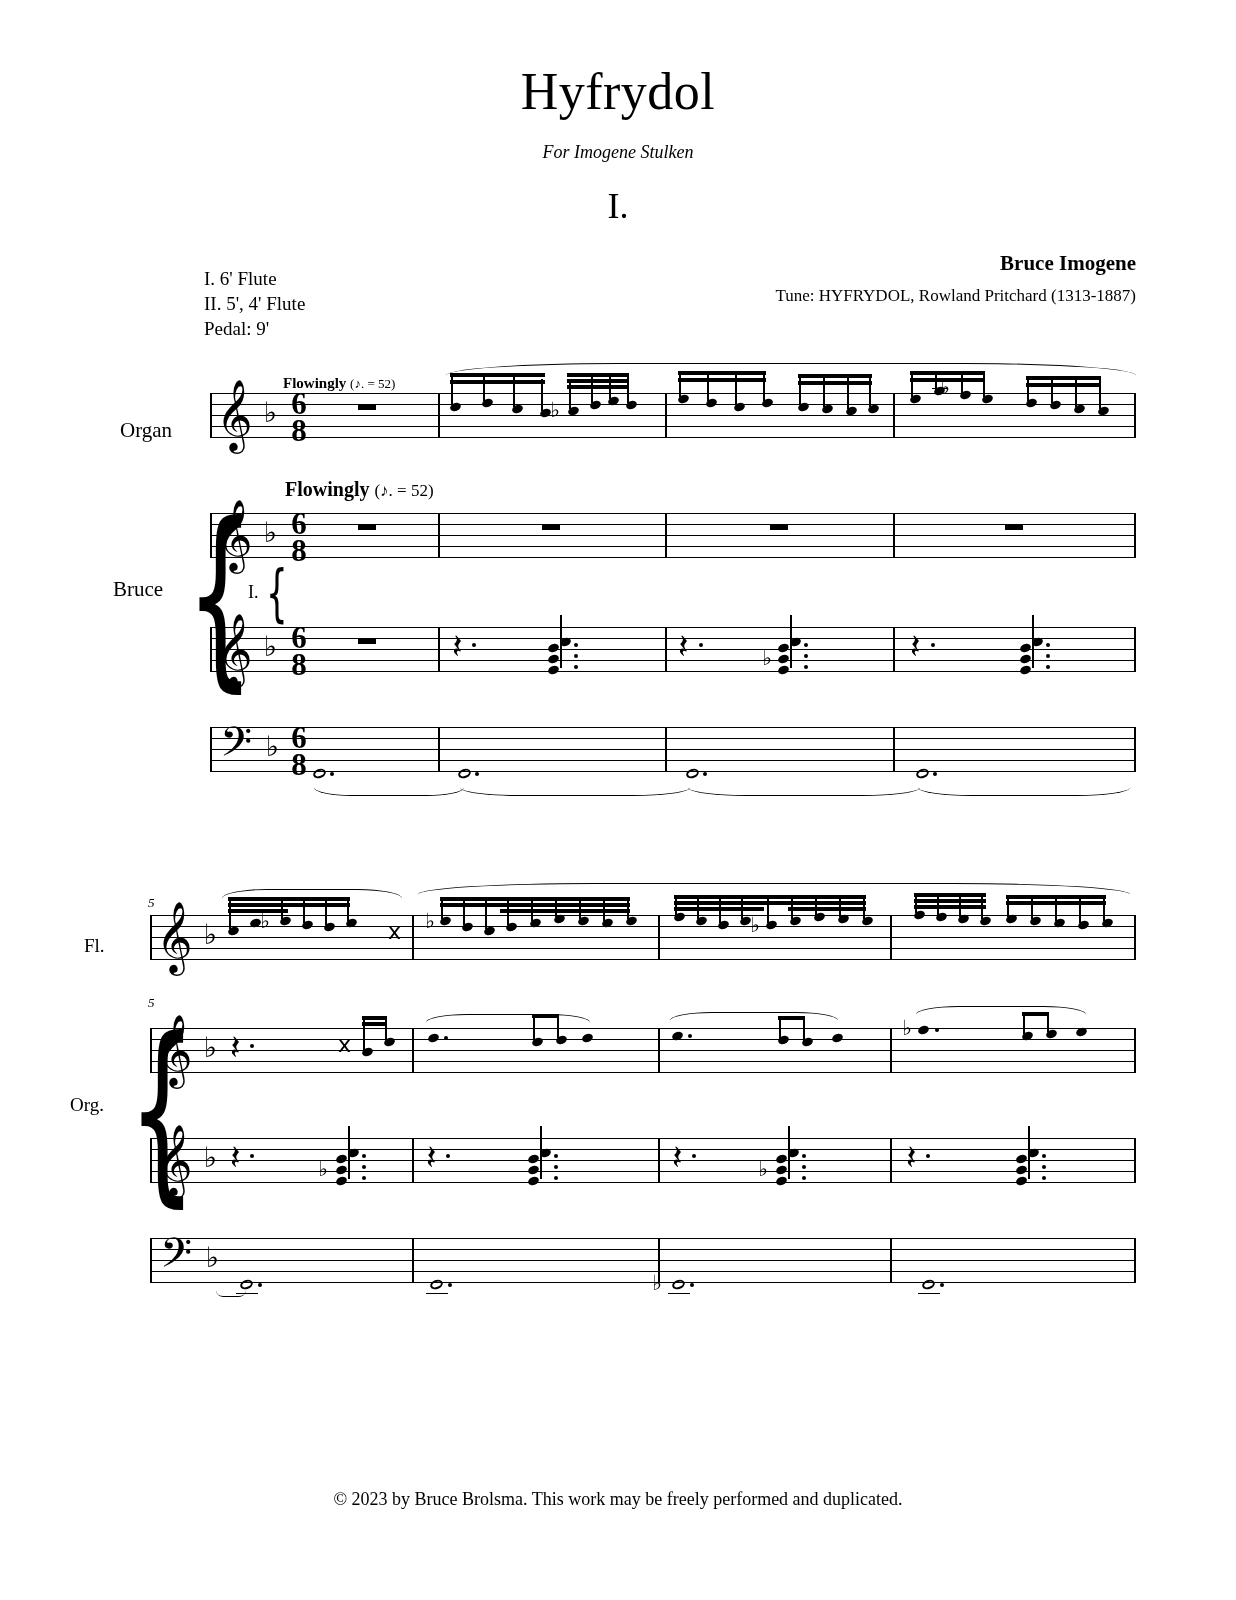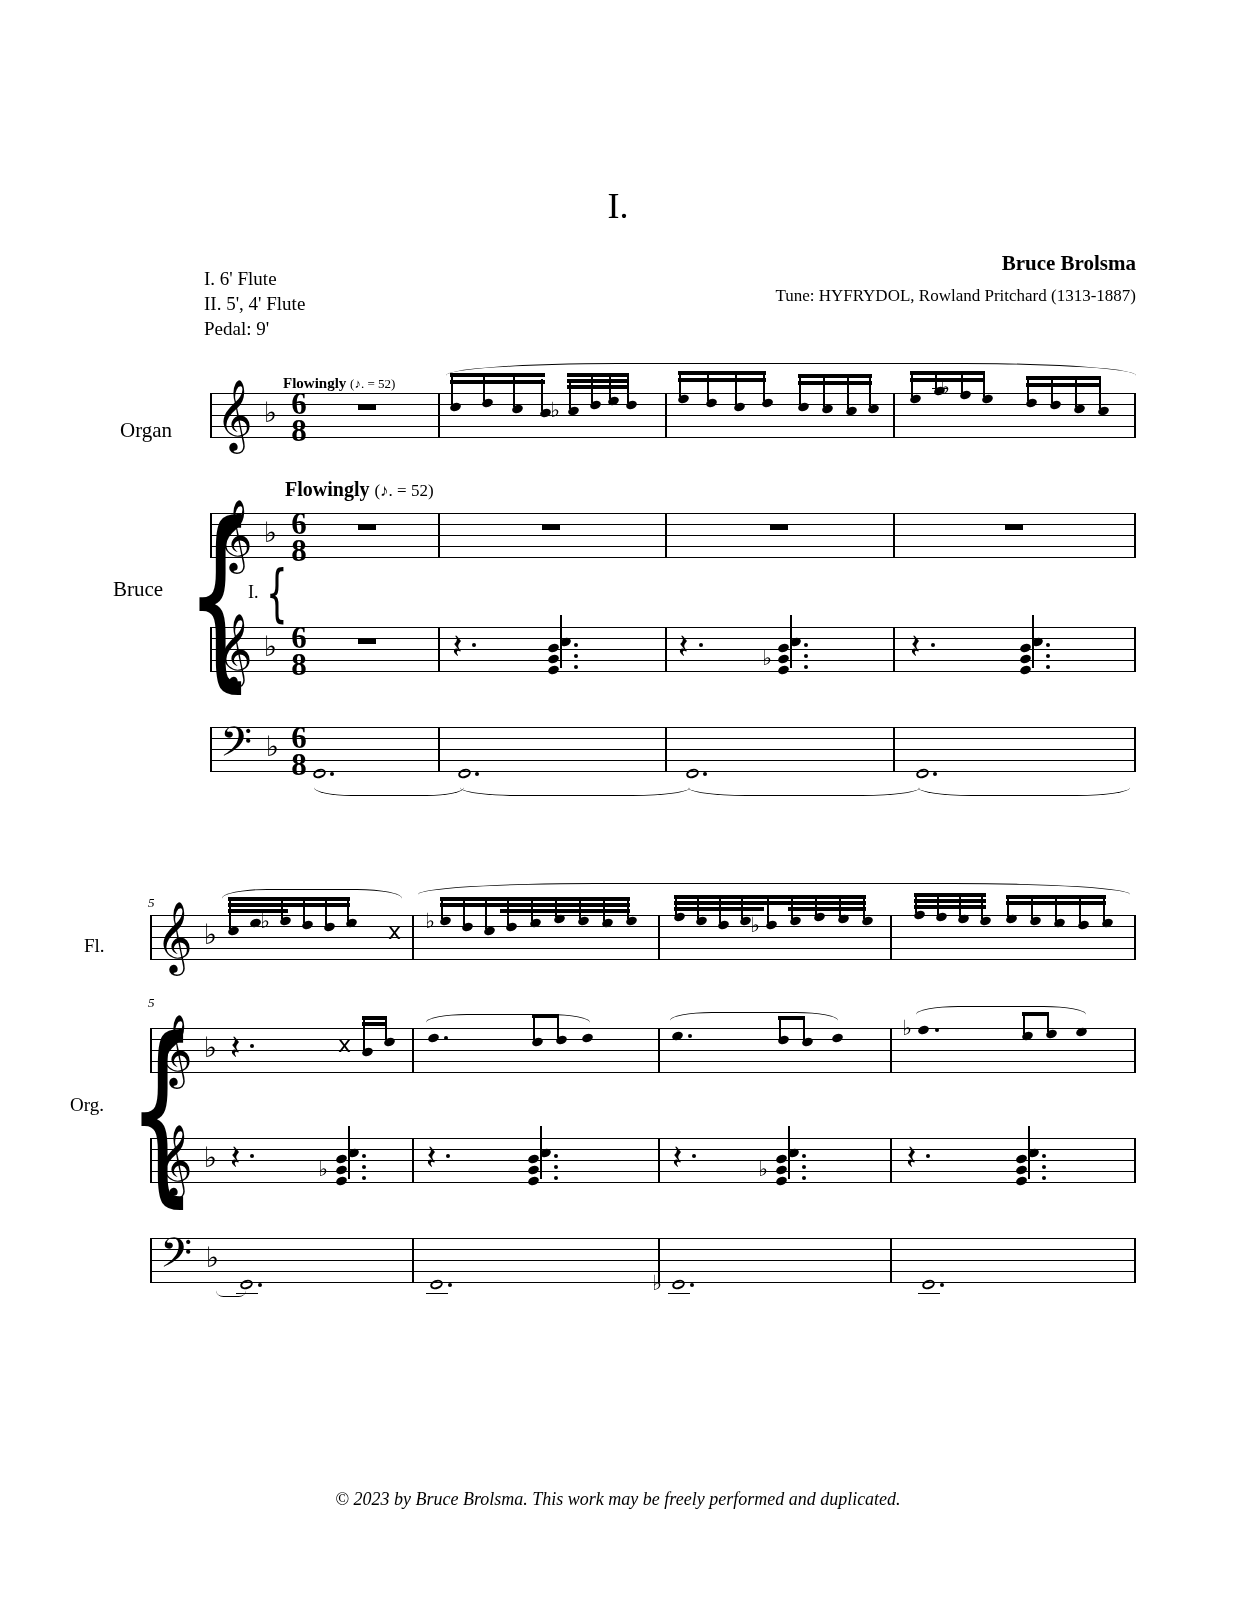--- a/index.html
+++ b/index.html
@@ -77,21 +77,20 @@
   .registration div { white-space: nowrap; }
 
   .copyright {
     position: absolute;
     top: 1489px;
     left: 0;
     width: 1236px;
     text-align: center;
     font-size: 18px;
     font-family: "Liberation Serif", serif;
-    font-style: italic;
   }
 
   
   .system { position: absolute; }
   .staff { position: absolute; }
   .staff .line {
     position: absolute;
     left: 0;
     height: 1px;
     background: #000;
@@ -238,22 +237,24 @@
     position: absolute;
     font-size: 18px;
     font-family: "Liberation Serif", serif;
   }
 </style>
 </head>
 <body>
 
 <div class="page">
 
+  <div class="title">Hyfrydol</div>
+  <div class="dedication">For Imogene Stulken</div>
   <div class="movement">I.</div>
-  <div class="composer">Bruce Brolsma</div>
+  <div class="composer">Bruce Imogene</div>
   <div class="tune-credit">Tune: HYFRYDOL, Rowland Pritchard (1313-1887)</div>
 
   <div class="registration">
     <div>I. 6' Flute</div>
     <div>II. 5', 4' Flute</div>
     <div>Pedal: 9'</div>
   </div>
 
   <div class="system" style="left:0; top:0; width:1236px; height:820px;">
 

